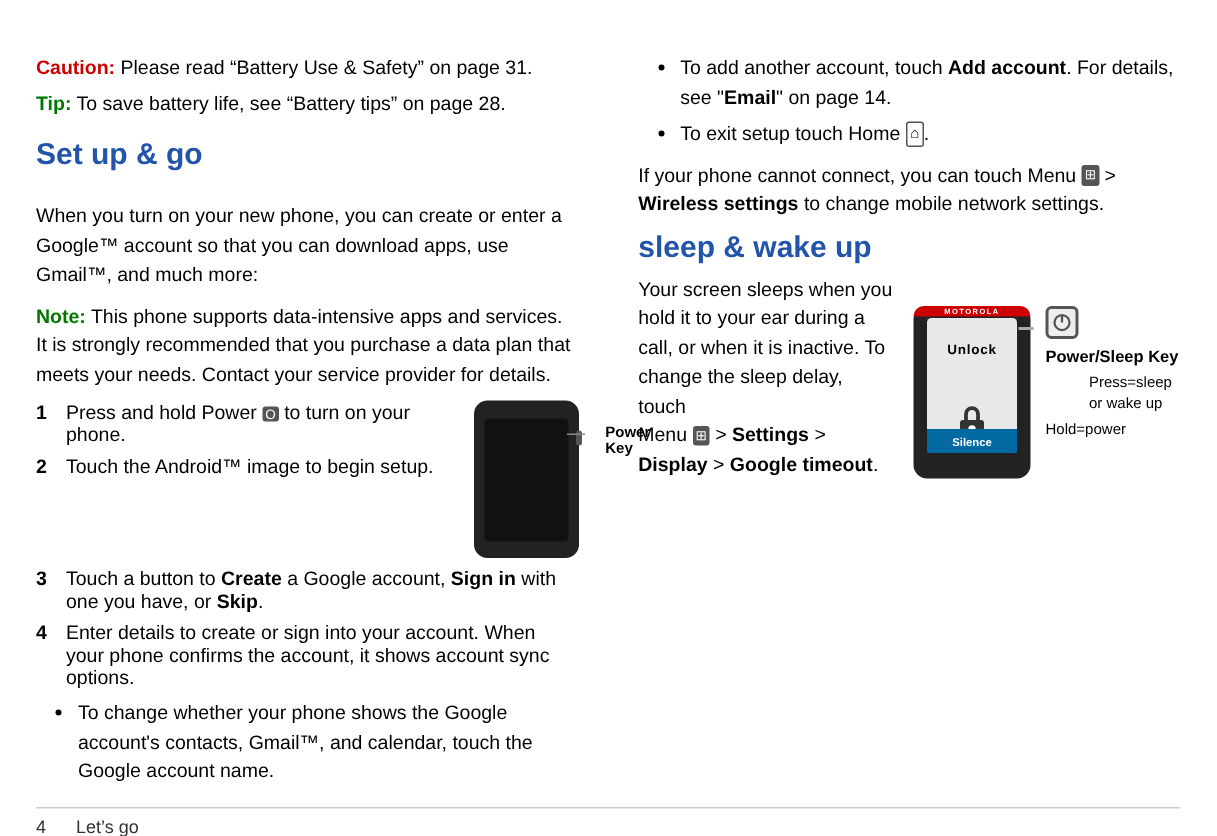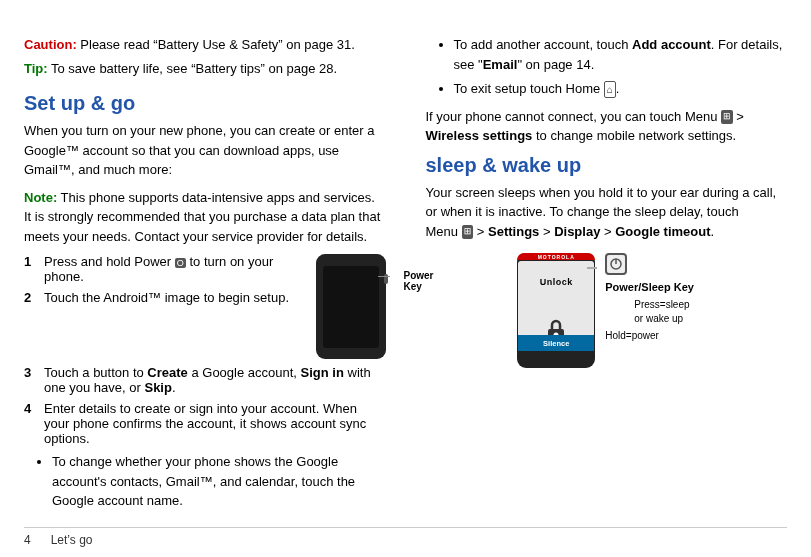--- a/index.html
+++ b/index.html
@@ -35,21 +35,21 @@
       border-left: none;
     }
     .caution-line { margin-bottom: 4px; line-height: 1.5; }
     .tip-line { margin-bottom: 14px; line-height: 1.5; }
     .colored-label-caution { color: #c00; font-weight: bold; }
     .colored-label-tip { color: #007700; font-weight: bold; }
     .section-heading {
       font-size: 20px;
       color: #2255aa;
       font-weight: bold;
-      margin-bottom: 6px;
+      margin-bottom: 19px;
       margin-top: 4px;
     }
     .note-label { color: #007700; font-weight: bold; }
     .body-para { margin-bottom: 8px; line-height: 1.5; }
     .num { font-weight: bold; min-width: 14px; }
     .bullet-list { margin-left: 28px; margin-bottom: 6px; }
     .bullet-list li { margin-bottom: 5px; line-height: 1.5; list-style: disc; }
     .step-row {
       display: flex;
       align-items: flex-start;
@@ -60,22 +60,21 @@
     .sleep-section-heading {
       font-size: 20px;
       color: #2255aa;
       font-weight: bold;
       margin-bottom: 6px;
       margin-top: 8px;
     }
     .sleep-content {
       display: flex;
       gap: 12px;
-      align-items: center;
-      flex-direction: column;
+      align-items: flex-end;
     }
     .sleep-text { flex: 1; line-height: 1.5; }
     .sleep-diagram-wrapper {
       display: flex;
       gap: 10px;
       align-items: flex-start;
       flex-shrink: 0;
     }
     .phone-sleep {
       width: 78px;
@@ -85,21 +84,21 @@
       position: relative;
       display: flex;
       flex-direction: column;
       align-items: center;
       justify-content: flex-start;
       padding-top: 8px;
       overflow: visible;
     }
     .phone-sleep-screen {
       background: #e8e8e8;
-      width: 76px;
+      width: 60px;
       height: 90px;
       border-radius: 3px;
       display: flex;
       flex-direction: column;
       align-items: center;
       justify-content: space-between;
       padding: 6px 4px;
       position: relative;
     }
     .unlock-text {

